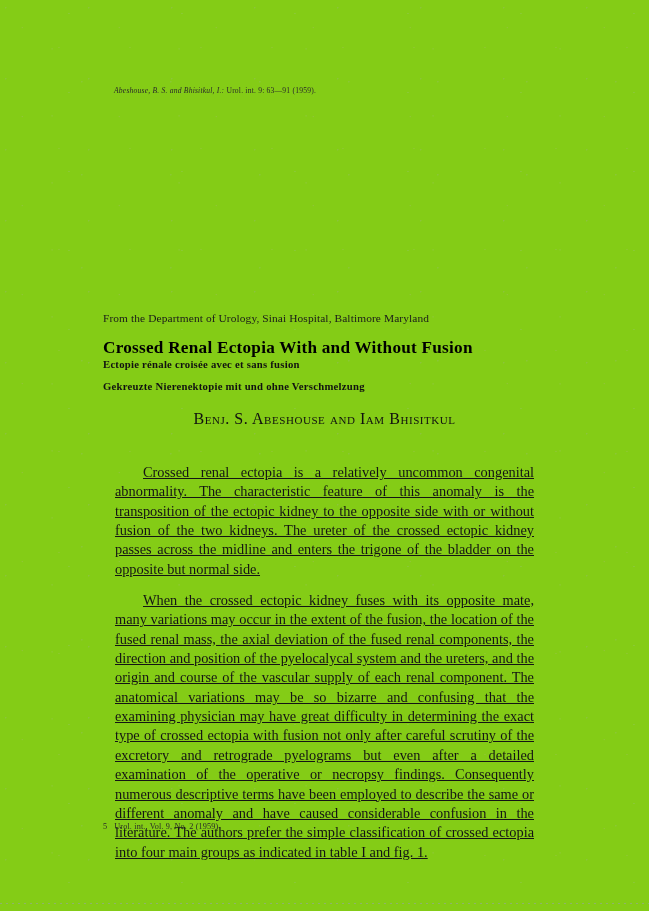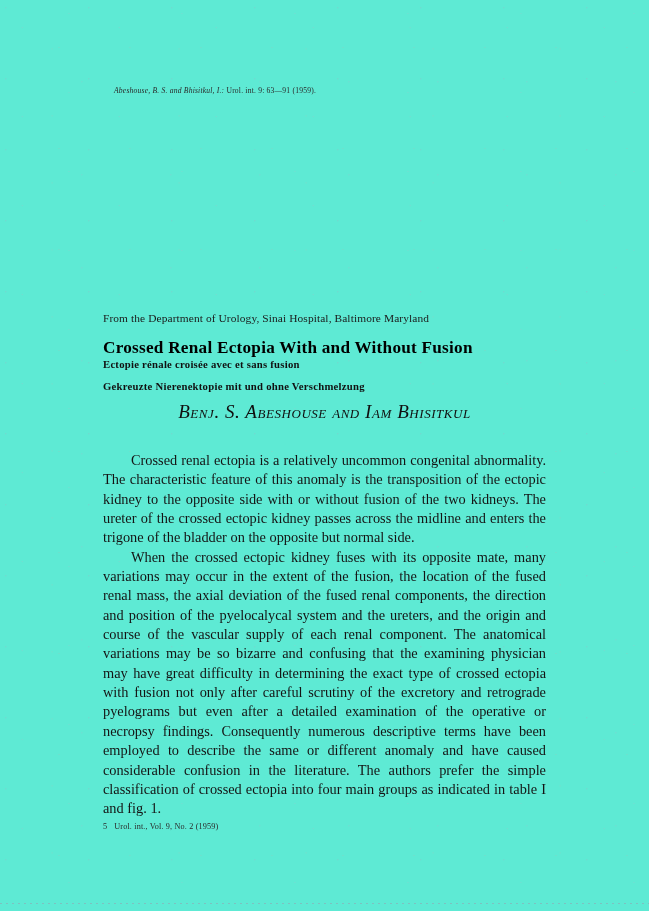--- a/index.html
+++ b/index.html
@@ -12,21 +12,21 @@
   body {
     font-family: "Liberation Serif", "DejaVu Serif", serif;
     color: #111111;
   }
 
   #page {
     position: relative;
     width: 649px;
     height: 911px;
     margin: 0 auto;
-    background: #5eead4;
+    background: #84cc16;
     overflow: hidden;
   }
 
   
   #scan-noise {
     position: absolute;
     inset: 0;
     pointer-events: none;
     opacity: 0.40;
     background-image:
@@ -103,46 +103,46 @@
     font-weight: bold;
     letter-spacing: 0.25px;
     color: #111111;
     line-height: 1.3;
   }
 
   
   #authors {
     position: absolute;
     left: 103px;
-    top: 401px;
+    top: 410px;
     width: 443px;
     text-align: center;
-    font-size: 19px;
+    font-size: 16px;
     font-variant: small-caps;
     letter-spacing: 0.55px;
     color: #101010;
-    font-style: italic;
   }
 
   
   #body-text {
     position: absolute;
     left: 103px;
     top: 451px;
     width: 443px;
     font-size: 14.35px;
     line-height: 19.35px;
     text-align: justify;
     text-justify: inter-word;
     color: #141414;
     hyphens: none;
   }
   #body-text p {
-    margin: 0;
+    margin: 12px;
     text-indent: 28px;
+    text-decoration: underline;
   }
 
   
   #footer {
     position: absolute;
     left: 103px;
     top: 822px;
     width: 443px;
     font-size: 8.2px;
     color: #2a2a2a;

